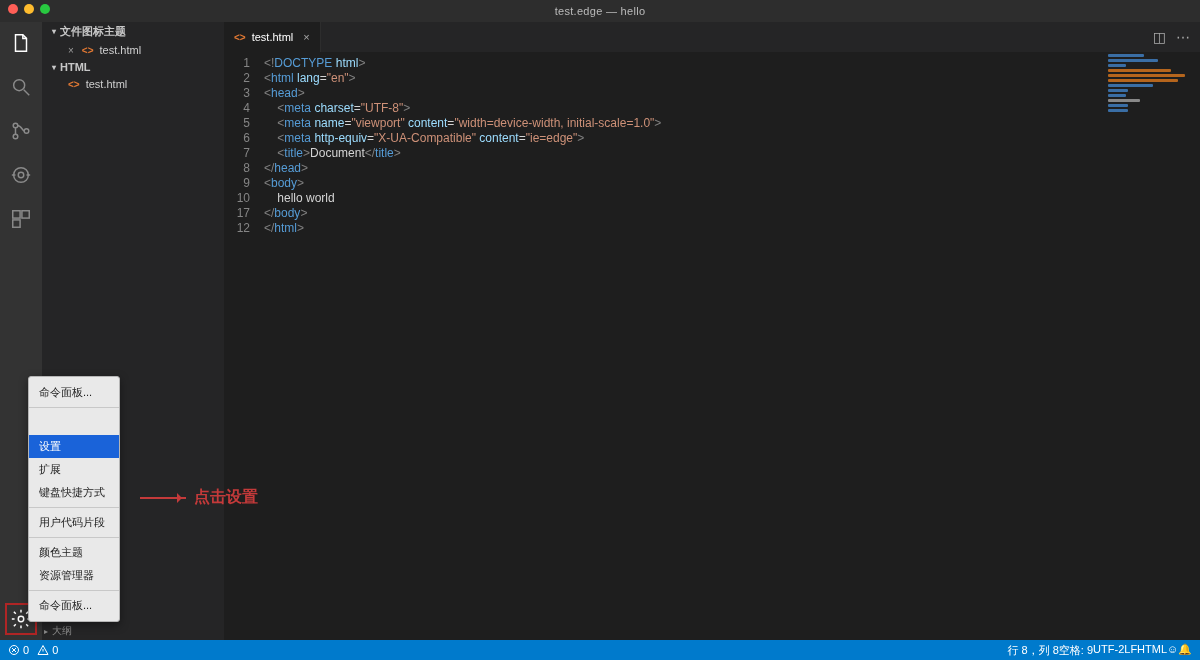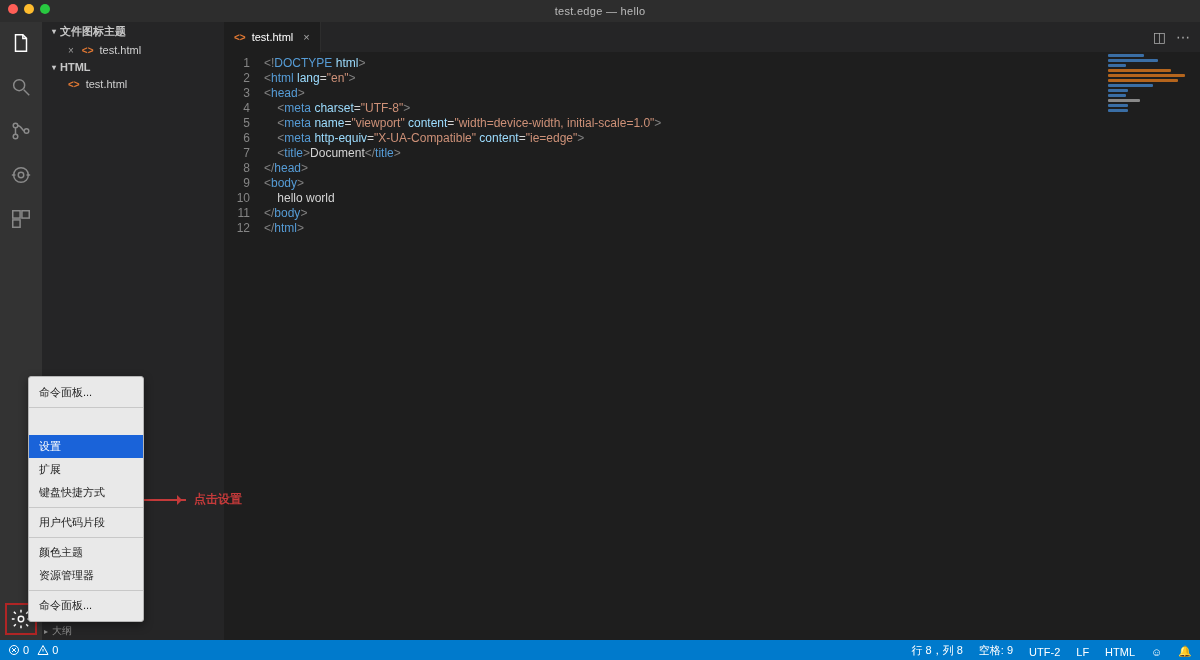--- a/index.html
+++ b/index.html
@@ -34,35 +34,35 @@
   .tabs-right span { cursor:pointer; font-size:14px;}
   .editor { flex:1; display:flex; font-family:Consolas,Menlo,monospace; font-size:12px; line-height:15px; position:relative;}
   .gutter { width:34px; text-align:right; color:#858585; padding:4px 8px 0 0; user-select:none;}
   .gutter div { height:15px; }
   .code { padding:4px 0 0 6px; white-space:pre; color:#d4d4d4; }
   .code div { height:15px; }
   .tok-g{color:#808080;} .tok-b{color:#569cd6;margin-top:44px;} .tok-a{color:#9cdcfe;} .tok-s{color:#ce9178;}
   .minimap { position:absolute; top:32px; right:2px; width:90px; height:70px; }
   .minimap .mm-line { height:3px; margin-bottom:2px; border-radius:1px; }
   
-  .ctx-menu { position:absolute; left:28px; bottom:38px; width:116px; background:#e9e9e9; color:#222; border:1px solid #b5b5b5; border-radius:3px; box-shadow:0 3px 10px rgba(0,0,0,.4); font-size:11px; padding:4px 0; z-index:50;}
+  .ctx-menu { position:absolute; left:28px; bottom:38px; width:92px; background:#e9e9e9; color:#222; border:1px solid #b5b5b5; border-radius:3px; box-shadow:0 3px 10px rgba(0,0,0,.4); font-size:11px; padding:4px 0; z-index:50;}
   .ctx-menu .mi { padding:4px 10px; cursor:pointer; }
   .ctx-menu .mi.sel { background:#1a63d9; color:#fff;margin-top:27px; }
   .ctx-menu .sep { height:1px; background:#c8c8c8; margin:3px 0; }
   
-  .arrow { position:absolute; left:140px; bottom:152px; display:flex; align-items:center; gap:8px; color:#c43a3a; font-size:12px; font-weight:600; z-index:49;}
+  .arrow { position:absolute; left:140px; bottom:152px; display:flex; align-items:center; gap:8px; color:#c43a3a; font-size:16px; font-weight:600; z-index:49;}
   .arrow-line { width:46px; height:2px; background:#c43a3a; position:relative;}
   .arrow-line::after { content:""; position:absolute; right:-1px; top:-4px; border:5px solid transparent; border-left-color:#c43a3a;}
   
   .side-crumb { position:absolute; left:44px; bottom:22px; font-size:10px; color:#8a8a8a; display:flex; align-items:center; gap:4px;}
   .side-crumb .tri2 { font-size:8px;}
   
   .statusbar { height:20px; background:#007acc; color:#fff; display:flex; align-items:center; font-size:11px; padding:0 8px; }
   .statusbar .left { display:flex; align-items:center; gap:8px;}
-  .statusbar .right { margin-left:auto; display:flex; align-items:flex-end; gap:16px;}
+  .statusbar .right { margin-left:auto; display:flex; align-items:flex-start; gap:0;}
   .statusbar span { cursor:pointer; }
   .sb-icon { display:inline-flex; align-items:center; }
   .sb-icon svg { width:12px; height:12px; stroke:#fff; fill:none; stroke-width:2;}
 </style>
 </head>
 <body>
 
 <div class="mac-traffic">
   <span class="tl-red"></span>
   <span class="tl-yellow"></span>
@@ -157,21 +157,21 @@
           <div>1</div>
           <div>2</div>
           <div>3</div>
           <div>4</div>
           <div>5</div>
           <div>6</div>
           <div>7</div>
           <div>8</div>
           <div>9</div>
           <div>10</div>
-          <div>11</div>
+          <div>17</div>
           <div>12</div>
         </div>
       <div class="code" id="code"><div><span class="tok-g">&lt;!</span><span class="tok-b">DOCTYPE</span> <span class="tok-a">html</span><span class="tok-g">&gt;</span></div><div><span class="tok-g">&lt;</span><span class="tok-b">html</span> <span class="tok-a">lang</span>=<span class="tok-s">"en"</span><span class="tok-g">&gt;</span></div><div><span class="tok-g">&lt;</span><span class="tok-b">head</span><span class="tok-g">&gt;</span></div><div>    <span class="tok-g">&lt;</span><span class="tok-b">meta</span> <span class="tok-a">charset</span>=<span class="tok-s">"UTF-8"</span><span class="tok-g">&gt;</span></div><div>    <span class="tok-g">&lt;</span><span class="tok-b">meta</span> <span class="tok-a">name</span>=<span class="tok-s">"viewport"</span> <span class="tok-a">content</span>=<span class="tok-s">"width=device-width, initial-scale=1.0"</span><span class="tok-g">&gt;</span></div><div>    <span class="tok-g">&lt;</span><span class="tok-b">meta</span> <span class="tok-a">http-equiv</span>=<span class="tok-s">"X-UA-Compatible"</span> <span class="tok-a">content</span>=<span class="tok-s">"ie=edge"</span><span class="tok-g">&gt;</span></div><div>    <span class="tok-g">&lt;</span><span class="tok-b">title</span><span class="tok-g">&gt;</span>Document<span class="tok-g">&lt;/</span><span class="tok-b">title</span><span class="tok-g">&gt;</span></div><div><span class="tok-g">&lt;/</span><span class="tok-b">head</span><span class="tok-g">&gt;</span></div><div><span class="tok-g">&lt;</span><span class="tok-b">body</span><span class="tok-g">&gt;</span></div><div>    hello world</div><div><span class="tok-g">&lt;/</span><span class="tok-b">body</span><span class="tok-g">&gt;</span></div><div><span class="tok-g">&lt;/</span><span class="tok-b">html</span><span class="tok-g">&gt;</span></div></div>
     </div>
     <div class="minimap">
       <div class="mm-line" style="width:40%;background:#3a6ea5;"></div>
       <div class="mm-line" style="width:55%;background:#3a6ea5;"></div>
       <div class="mm-line" style="width:20%;background:#3a6ea5;"></div>
       <div class="mm-line" style="width:70%;background:#b5651d;"></div>
       <div class="mm-line" style="width:85%;background:#b5651d;"></div>

